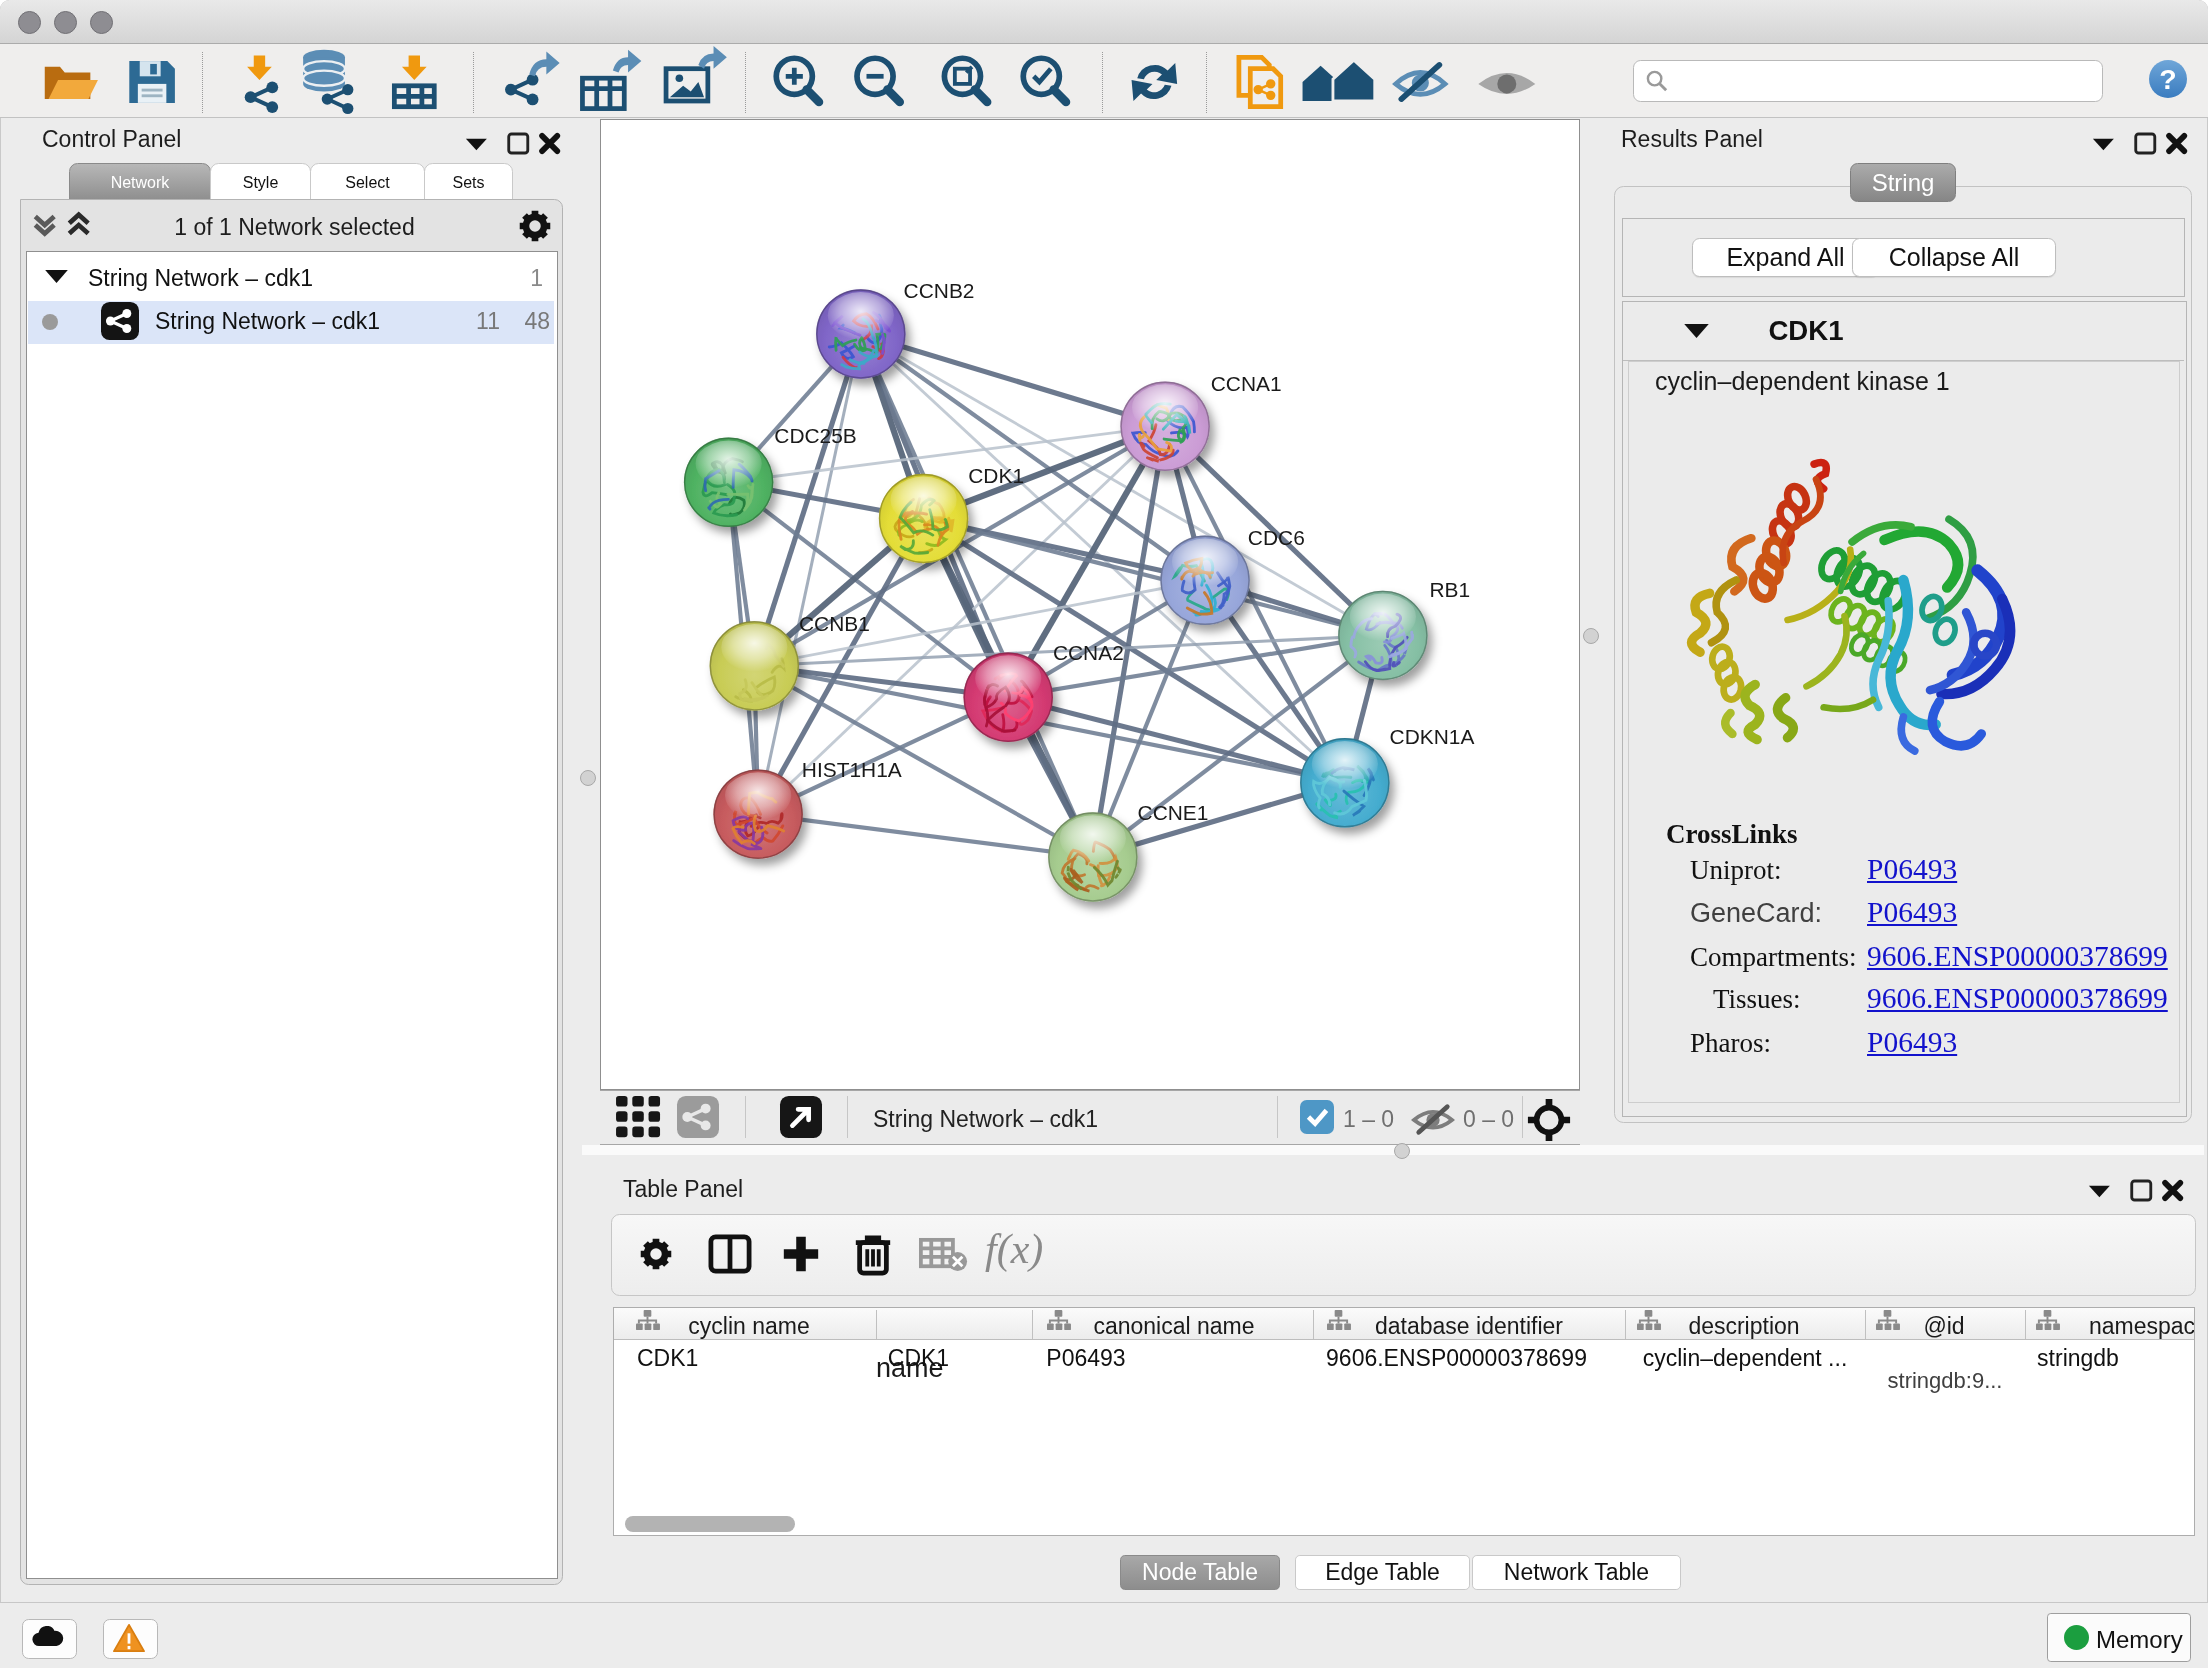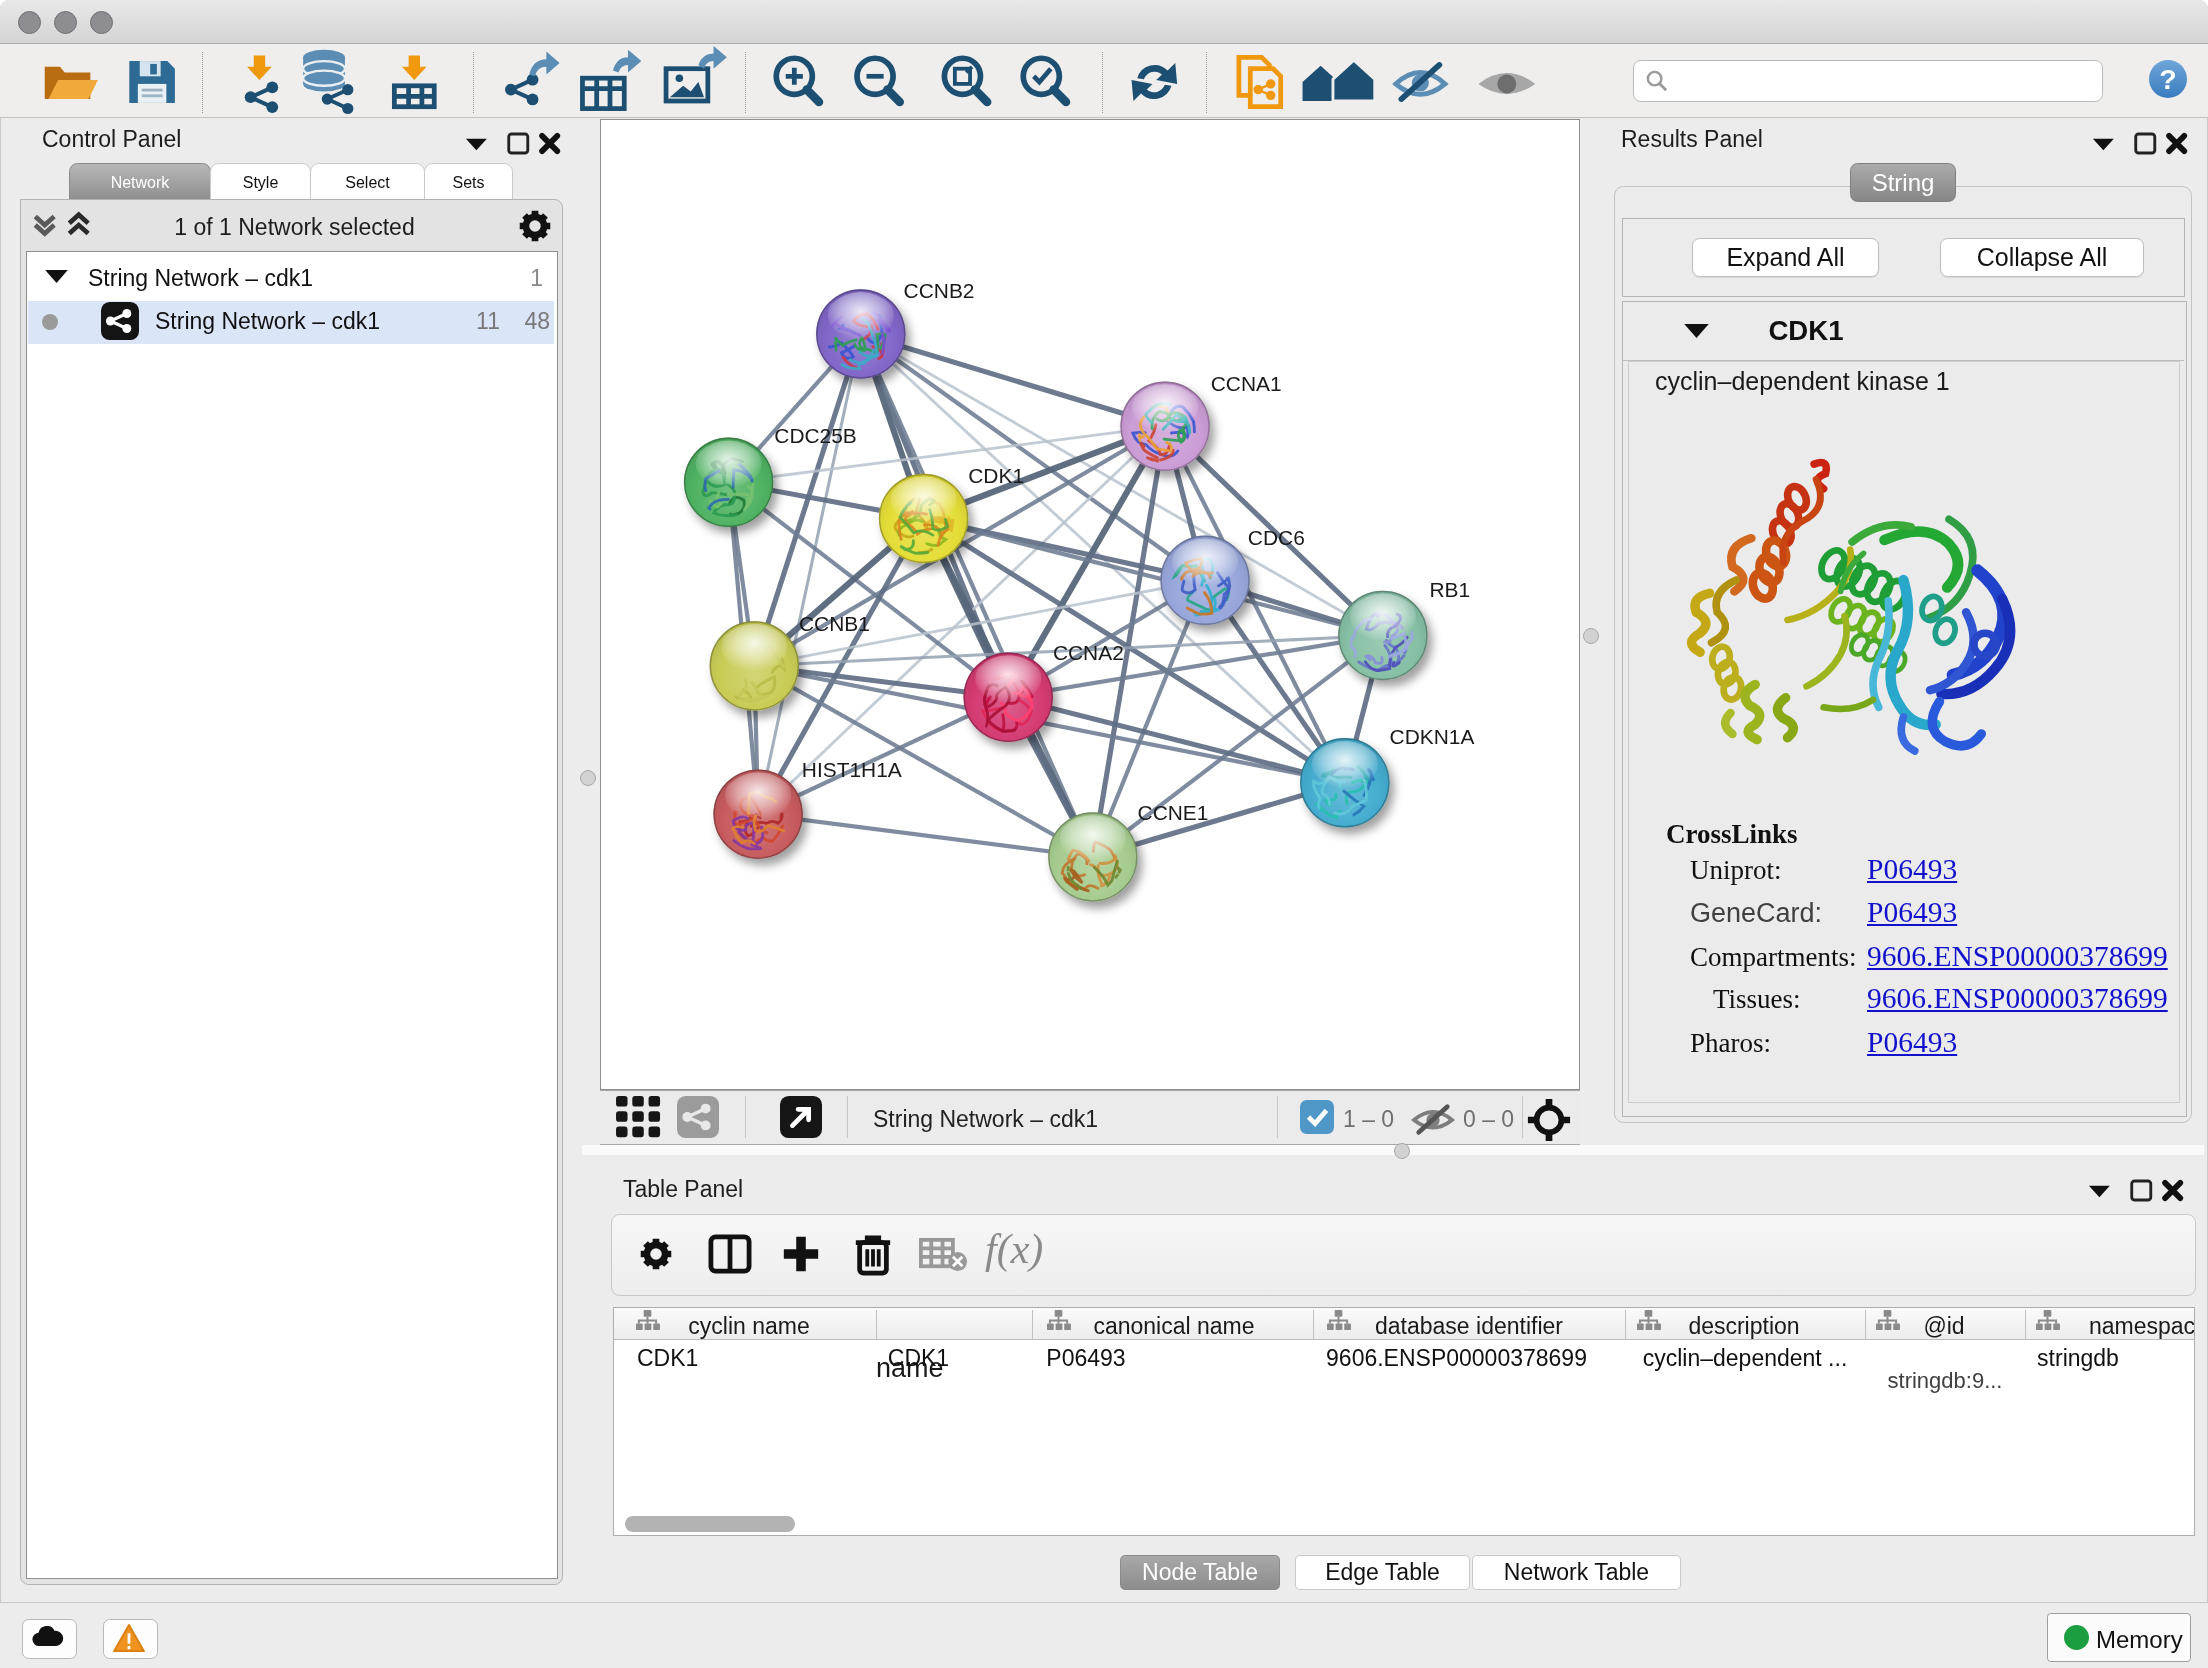--- a/index.html
+++ b/index.html
@@ -685,21 +685,21 @@
     <div class="abs ttl" style="left:1621px;top:126px;">Results Panel</div>
     <svg class="abs" style="left:2091px;top:131px;" width="99" height="25" viewBox="0 0 104 26">
       <path d="M 2,8 L 24,8 L 13,20 Z" fill="#111"></path>
       <rect x="47" y="3" width="20" height="20" fill="none" stroke="#222" stroke-width="3" rx="3"></rect>
       <path d="M 82,5 L 98,21 M 98,5 L 82,21" stroke="#111" stroke-width="6" stroke-linecap="round"></path>
     </svg>
     <div class="abs" style="left:1614px;top:186px;width:576px;height:935px;background:#ebebeb;border:1px solid #c2c2c2;border-radius:9.5px;"></div>
     <div class="abs" style="left:1850px;top:163px;width:104px;height:37px;background:linear-gradient(#ababab,#868686);border:1px solid #7f7f7f;border-radius:7.6px;color:#fff;font-size:24px;display:flex;align-items:center;justify-content:center;">String</div>
     <div class="abs" style="left:1622px;top:218px;width:561px;height:77px;border:1px solid #b5b5b5;"></div>
     <div class="wbtn" style="left:1692px;top:238px;width:185px;height:37px;">Expand All</div>
-    <div class="wbtn" style="left:1940px;top:238px;width:202px;height:37px;">Collapse All</div>
+    <div class="wbtn" style="left:1852px;top:238px;width:202px;height:37px;">Collapse All</div>
     <div class="abs" style="left:1622px;top:301px;width:563px;height:814px;border:1px solid #b5b5b5;"></div>
     <div class="abs" style="left:1623px;top:302px;width:561px;height:58px;border-bottom:1px solid #bdbdbd;background:#ebebeb;"></div>
     <svg class="abs" style="left:1683px;top:322px;" width="27" height="17" viewBox="0 0 28 18">
       <path d="M 1,2 L 27,2 L 14,17 Z" fill="#111"></path>
     </svg>
     <div class="abs" style="left:1623px;top:315px;width:366px;text-align:center;font-size:27.6px;font-weight:bold;color:#111;">CDK1</div>
     <div class="abs" style="left:1628px;top:361px;width:550px;height:740px;border:1px solid #cdcdcd;background:#ebebeb;"></div>
     <div class="abs" style="left:1655px;top:367px;font-size:25px;color:#1a1a1a;">cyclin–dependent kinase 1</div>
     <svg class="abs" style="left:1664px;top:458px;" width="361" height="301" viewBox="0 0 380 316">
       <g fill="none" stroke-linecap="round">

